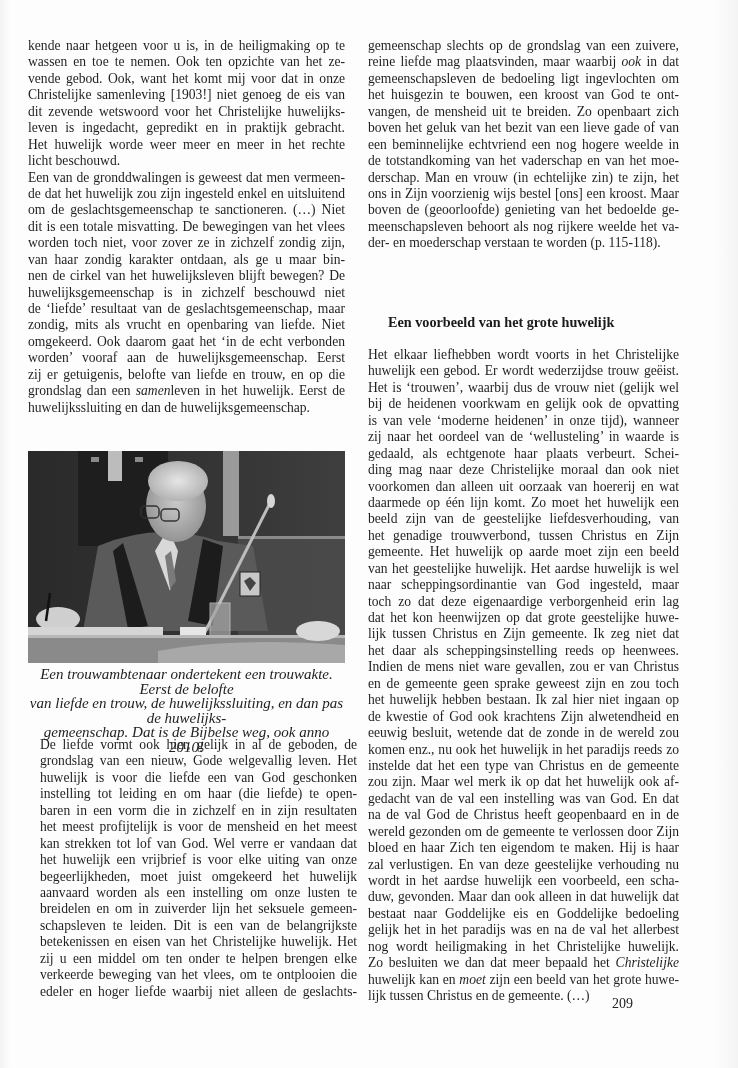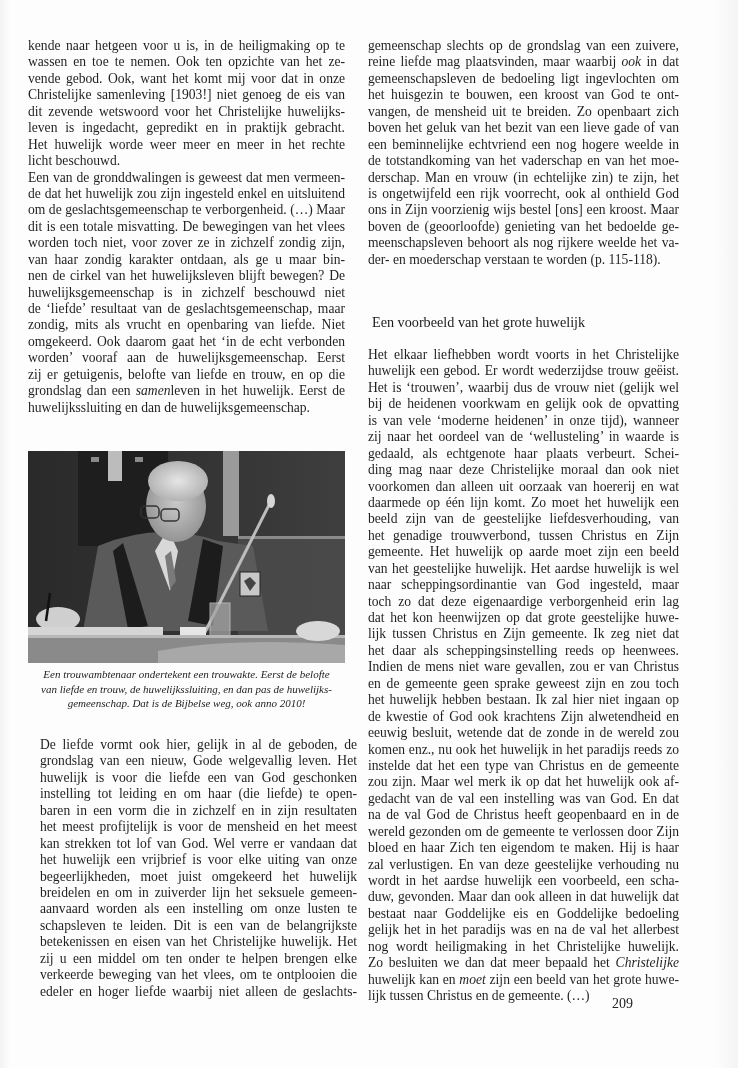--- a/index.html
+++ b/index.html
@@ -61,42 +61,42 @@
     top: 38px;
     width: 311px;
   }
   .col-right-bottom {
     left: 368px;
     top: 347px;
     width: 311px;
   }
   .heading {
     position: absolute;
-    left: 372px;
+    left: 388px;
     top: 314px;
-    font-weight: normal;
+    font-weight: bold;
     font-size: 14.2px;
     color: #1a1a1a;
   }
   .photo {
     position: absolute;
     left: 28px;
     top: 451px;
     width: 317px;
     height: 212px;
     overflow: hidden;
     background: #2c2c2c;
   }
   .caption {
     position: absolute;
     left: 28px;
     top: 667px;
     width: 317px;
     font-style: italic;
-    font-size: 11px;
+    font-size: 15px;
     line-height: 14.6px;
     text-align: center;
     color: #222;
   }
   .page-number {
     position: absolute;
     left: 612px;
     top: 996px;
     font-size: 14px;
     color: #222;
@@ -113,21 +113,21 @@
     <span class="line">kende naar hetgeen voor u is, in de heiligmaking op te</span>
     <span class="line">wassen en toe te nemen. Ook ten opzichte van het ze-</span>
     <span class="line">vende gebod. Ook, want het komt mij voor dat in onze</span>
     <span class="line">Christelijke samenleving [1903!] niet genoeg de eis van</span>
     <span class="line">dit zevende wetswoord voor het Christelijke huwelijks-</span>
     <span class="line">leven is ingedacht, gepredikt en in praktijk gebracht.</span>
     <span class="line">Het huwelijk worde weer meer en meer in het rechte</span>
     <span class="line last">licht beschouwd.</span>
     <span class="line">Een van de gronddwalingen is geweest dat men vermeen-</span>
     <span class="line">de dat het huwelijk zou zijn ingesteld enkel en uitsluitend</span>
-    <span class="line">om de geslachtsgemeenschap te verborgenheid. (…) Maar</span>
+    <span class="line">om de geslachtsgemeenschap te sanctioneren. (…) Niet</span>
     <span class="line">dit is een totale misvatting. De bewegingen van het vlees</span>
     <span class="line">worden toch niet, voor zover ze in zichzelf zondig zijn,</span>
     <span class="line">van haar zondig karakter ontdaan, als ge u maar bin-</span>
     <span class="line">nen de cirkel van het huwelijksleven blijft bewegen? De</span>
     <span class="line">huwelijksgemeenschap is in zichzelf beschouwd niet</span>
     <span class="line">de ‘liefde’ resultaat van de geslachtsgemeenschap, maar</span>
     <span class="line">zondig, mits als vrucht en openbaring van liefde. Niet</span>
     <span class="line">omgekeerd. Ook daarom gaat het ‘in de echt verbonden</span>
     <span class="line">worden’ vooraf aan de huwelijksgemeenschap. Eerst</span>
     <span class="line">zij er getuigenis, belofte van liefde en trouw, en op die</span>
@@ -207,40 +207,39 @@
 <div class="col col-left-bottom">
     <span class="line">De liefde vormt ook hier, gelijk in al de geboden, de</span>
     <span class="line">grondslag van een nieuw, Gode welgevallig leven. Het</span>
     <span class="line">huwelijk is voor die liefde een van God geschonken</span>
     <span class="line">instelling tot leiding en om haar (die liefde) te open-</span>
     <span class="line">baren in een vorm die in zichzelf en in zijn resultaten</span>
     <span class="line">het meest profijtelijk is voor de mensheid en het meest</span>
     <span class="line">kan strekken tot lof van God. Wel verre er vandaan dat</span>
     <span class="line">het huwelijk een vrijbrief is voor elke uiting van onze</span>
     <span class="line">begeerlijkheden, moet juist omgekeerd het huwelijk</span>
+    <span class="line">aanvaard worden als een instelling om onze lusten te</span>
     <span class="line">breidelen en om in zuiverder lijn het seksuele gemeen-</span>
-    <span class="line">aanvaard worden als een instelling om onze lusten te</span>
     <span class="line">schapsleven te leiden. Dit is een van de belangrijkste</span>
     <span class="line">betekenissen en eisen van het Christelijke huwelijk. Het</span>
     <span class="line">zij u een middel om ten onder te helpen brengen elke</span>
     <span class="line">verkeerde beweging van het vlees, om te ontplooien die</span>
     <span class="line">edeler en hoger liefde waarbij niet alleen de geslachts-</span>
   </div>
 
 <div class="col col-right-top">
     <span class="line">gemeenschap slechts op de grondslag van een zuivere,</span>
     <span class="line">reine liefde mag plaatsvinden, maar waarbij <em>ook</em> in dat</span>
     <span class="line">gemeenschapsleven de bedoeling ligt ingevlochten om</span>
     <span class="line">het huisgezin te bouwen, een kroost van God te ont-</span>
     <span class="line">vangen, de mensheid uit te breiden. Zo openbaart zich</span>
     <span class="line">boven het geluk van het bezit van een lieve gade of van</span>
     <span class="line">een beminnelijke echtvriend een nog hogere weelde in</span>
     <span class="line">de totstandkoming van het vaderschap en van het moe-</span>
     <span class="line">derschap. Man en vrouw (in echtelijke zin) te zijn, het</span>
-    <span class="line">is ongetwijfeld een rijk voorrecht, ook al onthield God</span>
     <span class="line">ons in Zijn voorzienig wijs bestel [ons] een kroost. Maar</span>
     <span class="line">boven de (geoorloofde) genieting van het bedoelde ge-</span>
     <span class="line">meenschapsleven behoort als nog rijkere weelde het va-</span>
     <span class="line last">der- en moederschap verstaan te worden (p. 115-118).</span>
   </div>
 
 <div class="heading">Een voorbeeld van het grote huwelijk</div>
 
 <div class="col col-right-bottom">
     <span class="line">Het elkaar liefhebben wordt voorts in het Christelijke</span>

